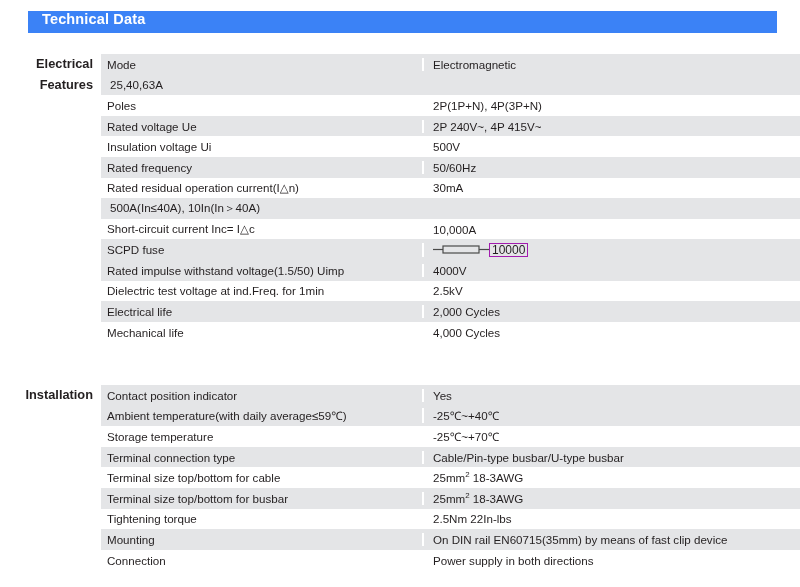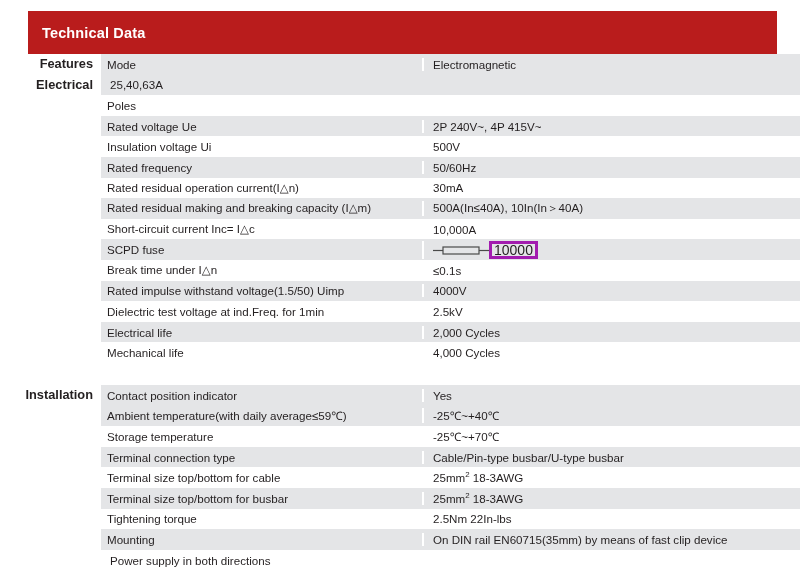--- a/index.html
+++ b/index.html
@@ -15,24 +15,23 @@
     overflow: hidden;
     position: relative;
   }
 
   
   .title-bar {
     position: absolute;
     left: 28px;
     top: 11px;
     width: 749px;
-    height: 43px;
-    background: #b91c1c;
+    height: 22px;
+    background: #3b82f6;
     display: flex;
-    align-items: center;
   }
   .title-bar .title-text {
     color: #ffffff;
     font-size: 14.5px;
     font-weight: 600;
     letter-spacing: 0.15px;
     padding-left: 14px;
   }
 
   
@@ -114,90 +113,86 @@
   
   .fuse-wrap {
     display: inline-flex;
     align-items: center;
     gap: 5px;
     transform: translateY(1px);
   }
   .fuse-symbol { display: block; }
   .fuse-rating {
     display: inline-block;
-    border: 3px solid #a21caf;
+    border: 1px solid #a21caf;
     padding: 0 2px 0 2px;
-    font-size: 14px;
+    font-size: 12px;
     line-height: 12px;
     color: #231f20;
     background: transparent;
   }
 </style>
 </head>
 <body>
 
 <div class="title-bar">
   <span class="title-text">Technical Data</span>
 </div>
 
 <div class="section" id="section-electrical">
   <div class="section-inner">
     <div class="section-label">
+        <span class="lbl-line">Electrical</span>
         <span class="lbl-line">Features</span>
-        <span class="lbl-line">Electrical</span>
       </div>
     <div class="rows">
         <div class="row odd">
           <div class="cell-label">Mode</div>
           <div class="cell-value">Electromagnetic</div>
         </div>
         <div class="row odd">
           <div class="cell-value">25,40,63A</div>
         </div>
         <div class="row even">
           <div class="cell-label">Poles</div>
+          <div class="cell-value">2P(1P+N), 4P(3P+N)</div>
         </div>
         <div class="row odd">
           <div class="cell-label">Rated voltage Ue</div>
           <div class="cell-value">2P 240V~, 4P 415V~</div>
         </div>
         <div class="row even">
           <div class="cell-label">Insulation voltage Ui</div>
           <div class="cell-value">500V</div>
         </div>
         <div class="row odd">
           <div class="cell-label">Rated frequency</div>
           <div class="cell-value">50/60Hz</div>
         </div>
         <div class="row even">
           <div class="cell-label">Rated residual operation current(I△n)</div>
           <div class="cell-value">30mA</div>
         </div>
         <div class="row odd">
-          <div class="cell-label">Rated residual making and breaking capacity (I△m)</div>
           <div class="cell-value">500A(In≤40A), 10In(In＞40A)</div>
         </div>
         <div class="row even">
           <div class="cell-label">Short-circuit current Inc= I△c</div>
           <div class="cell-value">10,000A</div>
         </div>
         <div class="row odd">
           <div class="cell-label">SCPD fuse</div>
           <div class="cell-value"><span class="fuse-wrap">
               <svg class="fuse-symbol" width="56" height="11" viewBox="0 0 56 11" xmlns="http://www.w3.org/2000/svg">
                 <line x1="0" y1="5.5" x2="10" y2="5.5" stroke="#4a4a4a" stroke-width="1.2"></line>
                 <rect x="10" y="2" width="36" height="7" fill="none" stroke="#4a4a4a" stroke-width="1.2"></rect>
                 <line x1="46" y1="5.5" x2="56" y2="5.5" stroke="#4a4a4a" stroke-width="1.2"></line>
               </svg>
             </span><span class="fuse-rating">10000</span></div>
         </div>
-        <div class="row even">
-          <div class="cell-label">Break time under I△n</div>
-          <div class="cell-value">≤0.1s</div>
-        </div>
         <div class="row odd">
           <div class="cell-label">Rated impulse withstand voltage(1.5/50) Uimp</div>
           <div class="cell-value">4000V</div>
         </div>
         <div class="row even">
           <div class="cell-label">Dielectric test voltage at ind.Freq. for 1min</div>
           <div class="cell-value">2.5kV</div>
         </div>
         <div class="row odd">
           <div class="cell-label">Electrical life</div>
@@ -243,17 +238,18 @@
         </div>
         <div class="row even">
           <div class="cell-label">Tightening torque</div>
           <div class="cell-value">2.5Nm  22In-lbs</div>
         </div>
         <div class="row odd">
           <div class="cell-label">Mounting</div>
           <div class="cell-value">On DIN rail EN60715(35mm) by means of fast clip device</div>
         </div>
         <div class="row even">
+          <div class="cell-label">Connection</div>
           <div class="cell-value">Power supply in both directions</div>
         </div>
       </div>
   </div>
 </div>
 
 </body></html>

